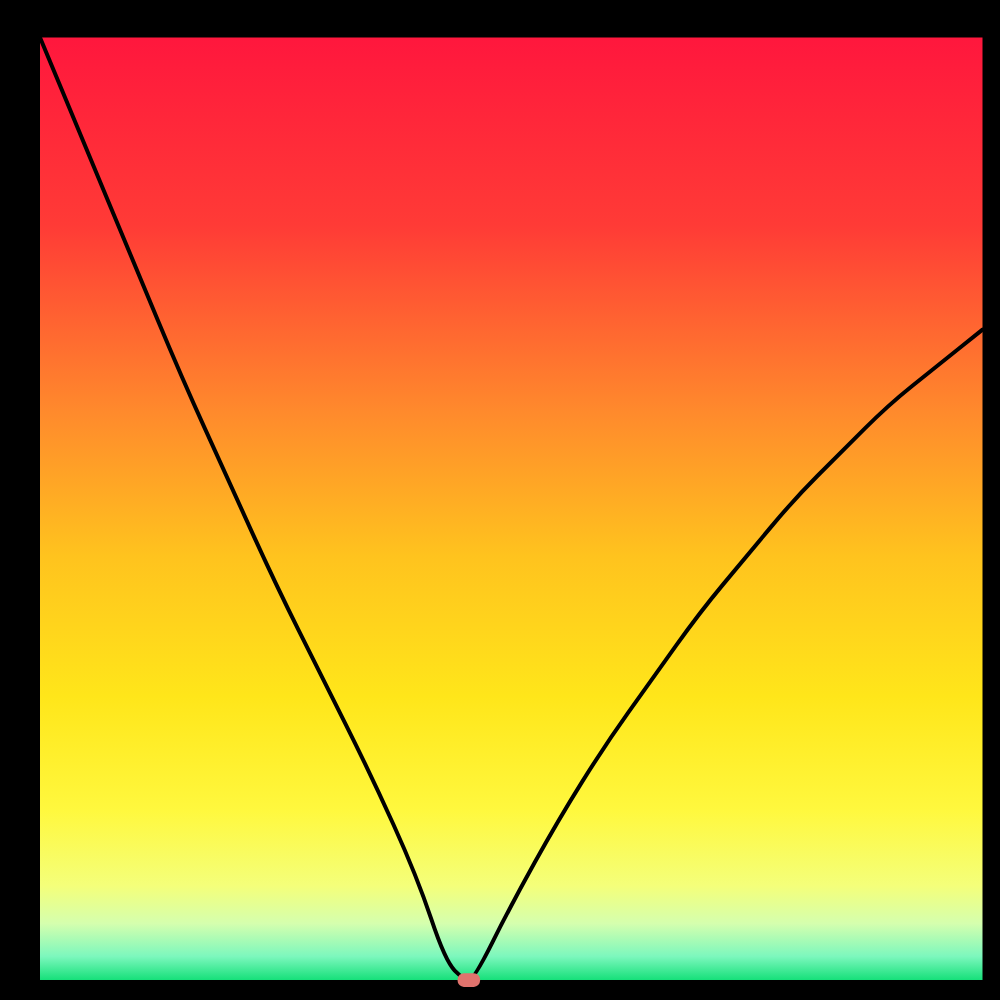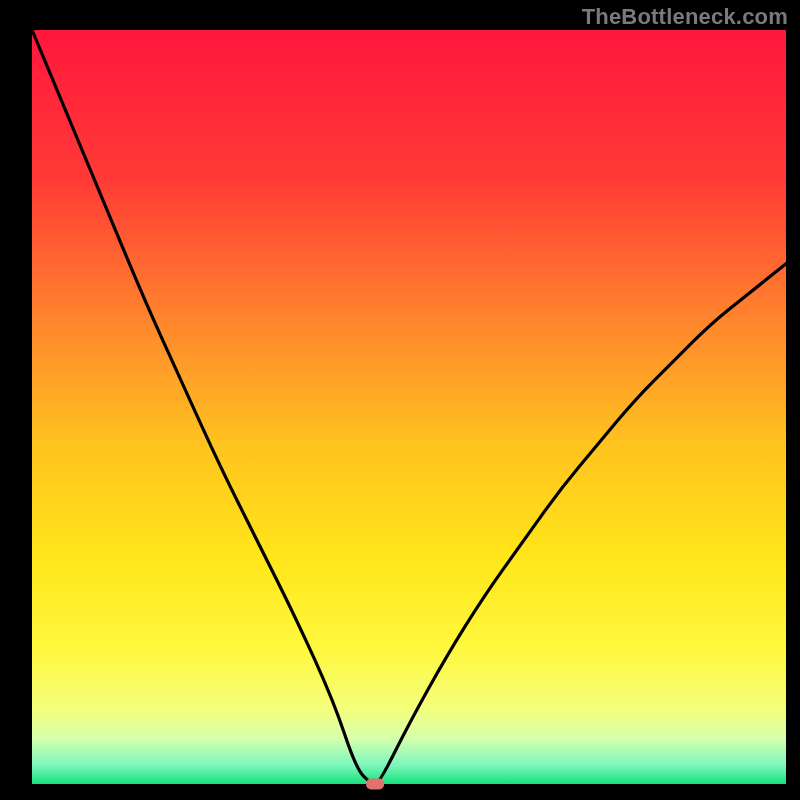--- a/index.html
+++ b/index.html
@@ -28,21 +28,20 @@
     user-select: none;
   }
   svg {
     display: block;
   }
 </style>
 </head>
 <body>
 
 <div class="frame">
-  <div class="watermark">TheBottleneck.com</div>
 
   <svg id="chart-svg" width="800" height="800" viewBox="0 0 800 800">
     <defs>
       <linearGradient id="bg-grad" x1="0" y1="0" x2="0" y2="1">
           <stop offset="0%" stop-color="#ff173d"></stop>
           <stop offset="20%" stop-color="#ff3b36"></stop>
           <stop offset="40%" stop-color="#ff8b2c"></stop>
           <stop offset="55.00000000000001%" stop-color="#ffc31e"></stop>
           <stop offset="70%" stop-color="#ffe61a"></stop>
           <stop offset="82%" stop-color="#fff83e"></stop>

